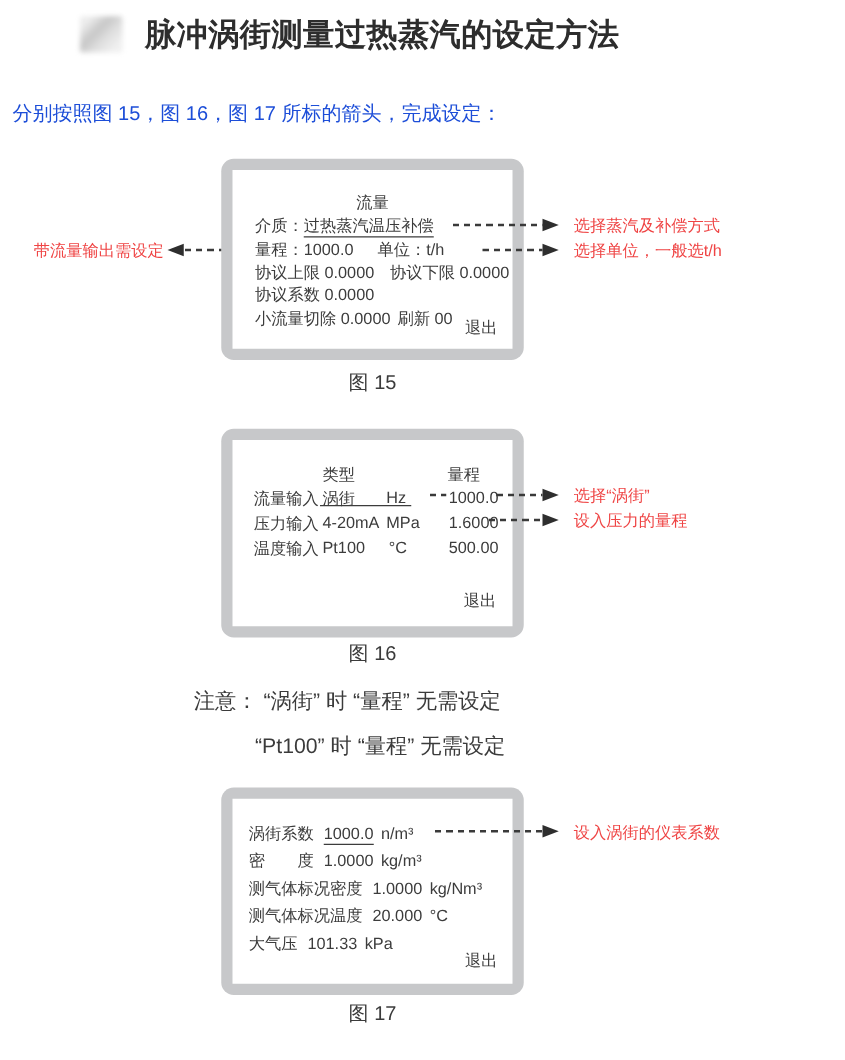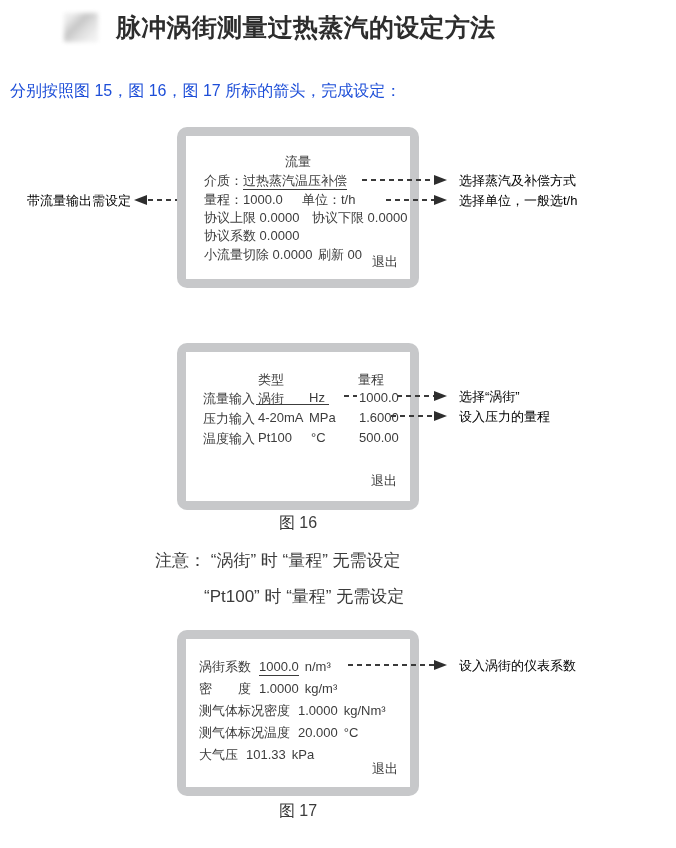--- a/index.html
+++ b/index.html
@@ -45,21 +45,21 @@
   .arr-r {
     position:absolute; width:0; height:0;
     border-top:5px solid transparent; border-bottom:5px solid transparent;
     border-left:13px solid #2e2e2e;
   }
   .arr-l {
     position:absolute; width:0; height:0;
     border-top:5px solid transparent; border-bottom:5px solid transparent;
     border-right:13px solid #2e2e2e;
   }
-  .ann { position:absolute; font-size:13px; color:#000000; white-space:nowrap; }
+  .ann { position:absolute; font-size:13px; color:#ef4444; white-space:nowrap; }
   .ann-left { text-align:right; }
   .ml8 { margin-left:8px; }
   .ml6 { margin-left:6px; }
 </style>
 </head>
 <body>
 
 <div class="page">
 
   <div class="blur-block"></div>
@@ -93,20 +93,21 @@
       </div>
       <div class="frow" style="top:110px;">
         <span class="cell" style="left:18px;text-align:right;">小流量切除 0.0000</span>
         <span class="cell" style="left:132px;">刷新 00</span>
       </div>
       <div class="frow" style="top:117px;">
         <span class="cell exit-cell">退出</span>
       </div>
     </div>
   </div>
+  <div class="caption" style="top:296px;">图 15</div>
 
   <div class="dash" style="left:362px; top:179px; width:72px;"></div>
   <div class="arr-r" style="left:434px; top:175px;"></div>
   <div class="ann" style="left:459px; top:172px;">选择蒸汽及补偿方式</div>
 
   <div class="dash" style="left:386px; top:199px; width:48px;"></div>
   <div class="arr-r" style="left:434px; top:195px;"></div>
   <div class="ann" style="left:459px; top:192px;">选择单位，一般选t/h</div>
 
   <div class="ann ann-left" style="left:0px; top:192px; width:131px;">带流量输出需设定</div>

